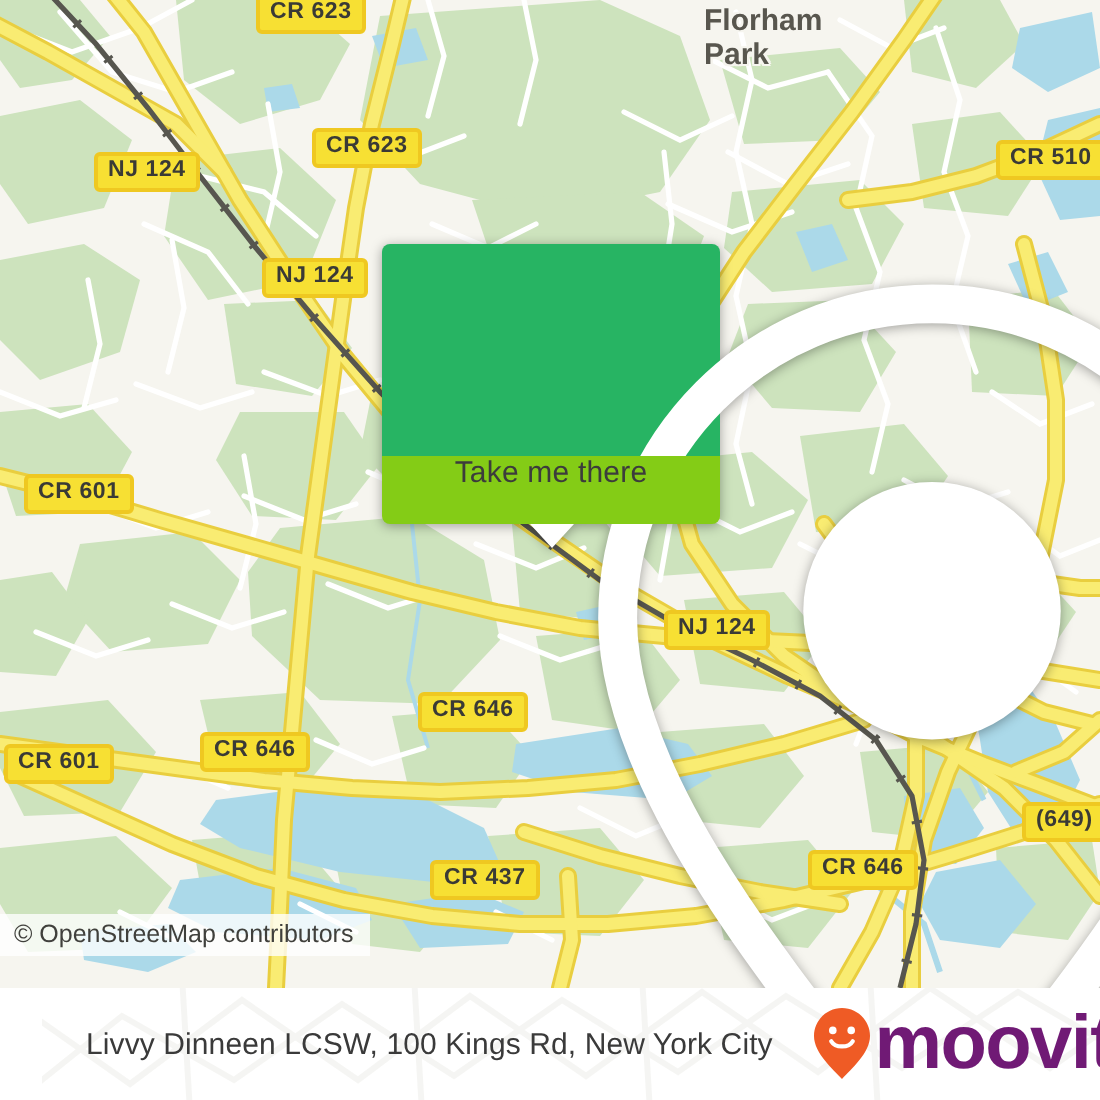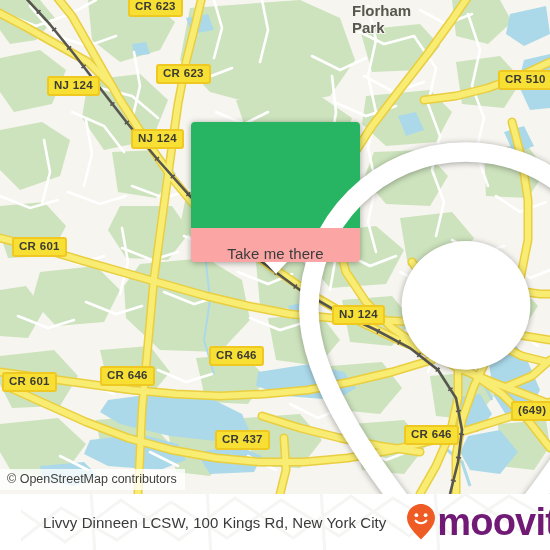--- a/index.html
+++ b/index.html
@@ -58,45 +58,45 @@
     width:169px;
     filter:drop-shadow(0 1px 3px rgba(0,0,0,.35));
   }
   #popup-head{
     background:#27b463;
     border-radius:4px 4px 0 0;
     height:106px;
     display:flex;align-items:center;justify-content:center;
   }
   #popup-foot{
-    background:#fca5a5;
+    background:#84cc16;
     border-radius:0 0 4px 4px;
     height:34px;
-    display:flex;align-items:flex-end;justify-content:center;
+    display:flex;align-items:flex-start;justify-content:center;
     position:relative;
   }
   #popup-foot-label{
     color:#3c3c3c;
     font-size:15px;
     letter-spacing:.1px;
   }
   #popup-tail{
     position:absolute;
     left:50%;top:100%;
     margin-left:-11px;
     width:0;height:0;
     border-left:11px solid transparent;
     border-right:11px solid transparent;
     border-top:12px solid #ffffff;
   }
 
   
   #attrib{
     position:absolute;
-    left:0;bottom:4px;
+    left:0;bottom:16px;
     background:rgba(255,255,255,.78);
     color:#40403c;
     font-size:12.5px;
     padding:3px 8px 3px 7px;
     line-height:15px;
     white-space:nowrap;
   }
 
   
   #footer{

